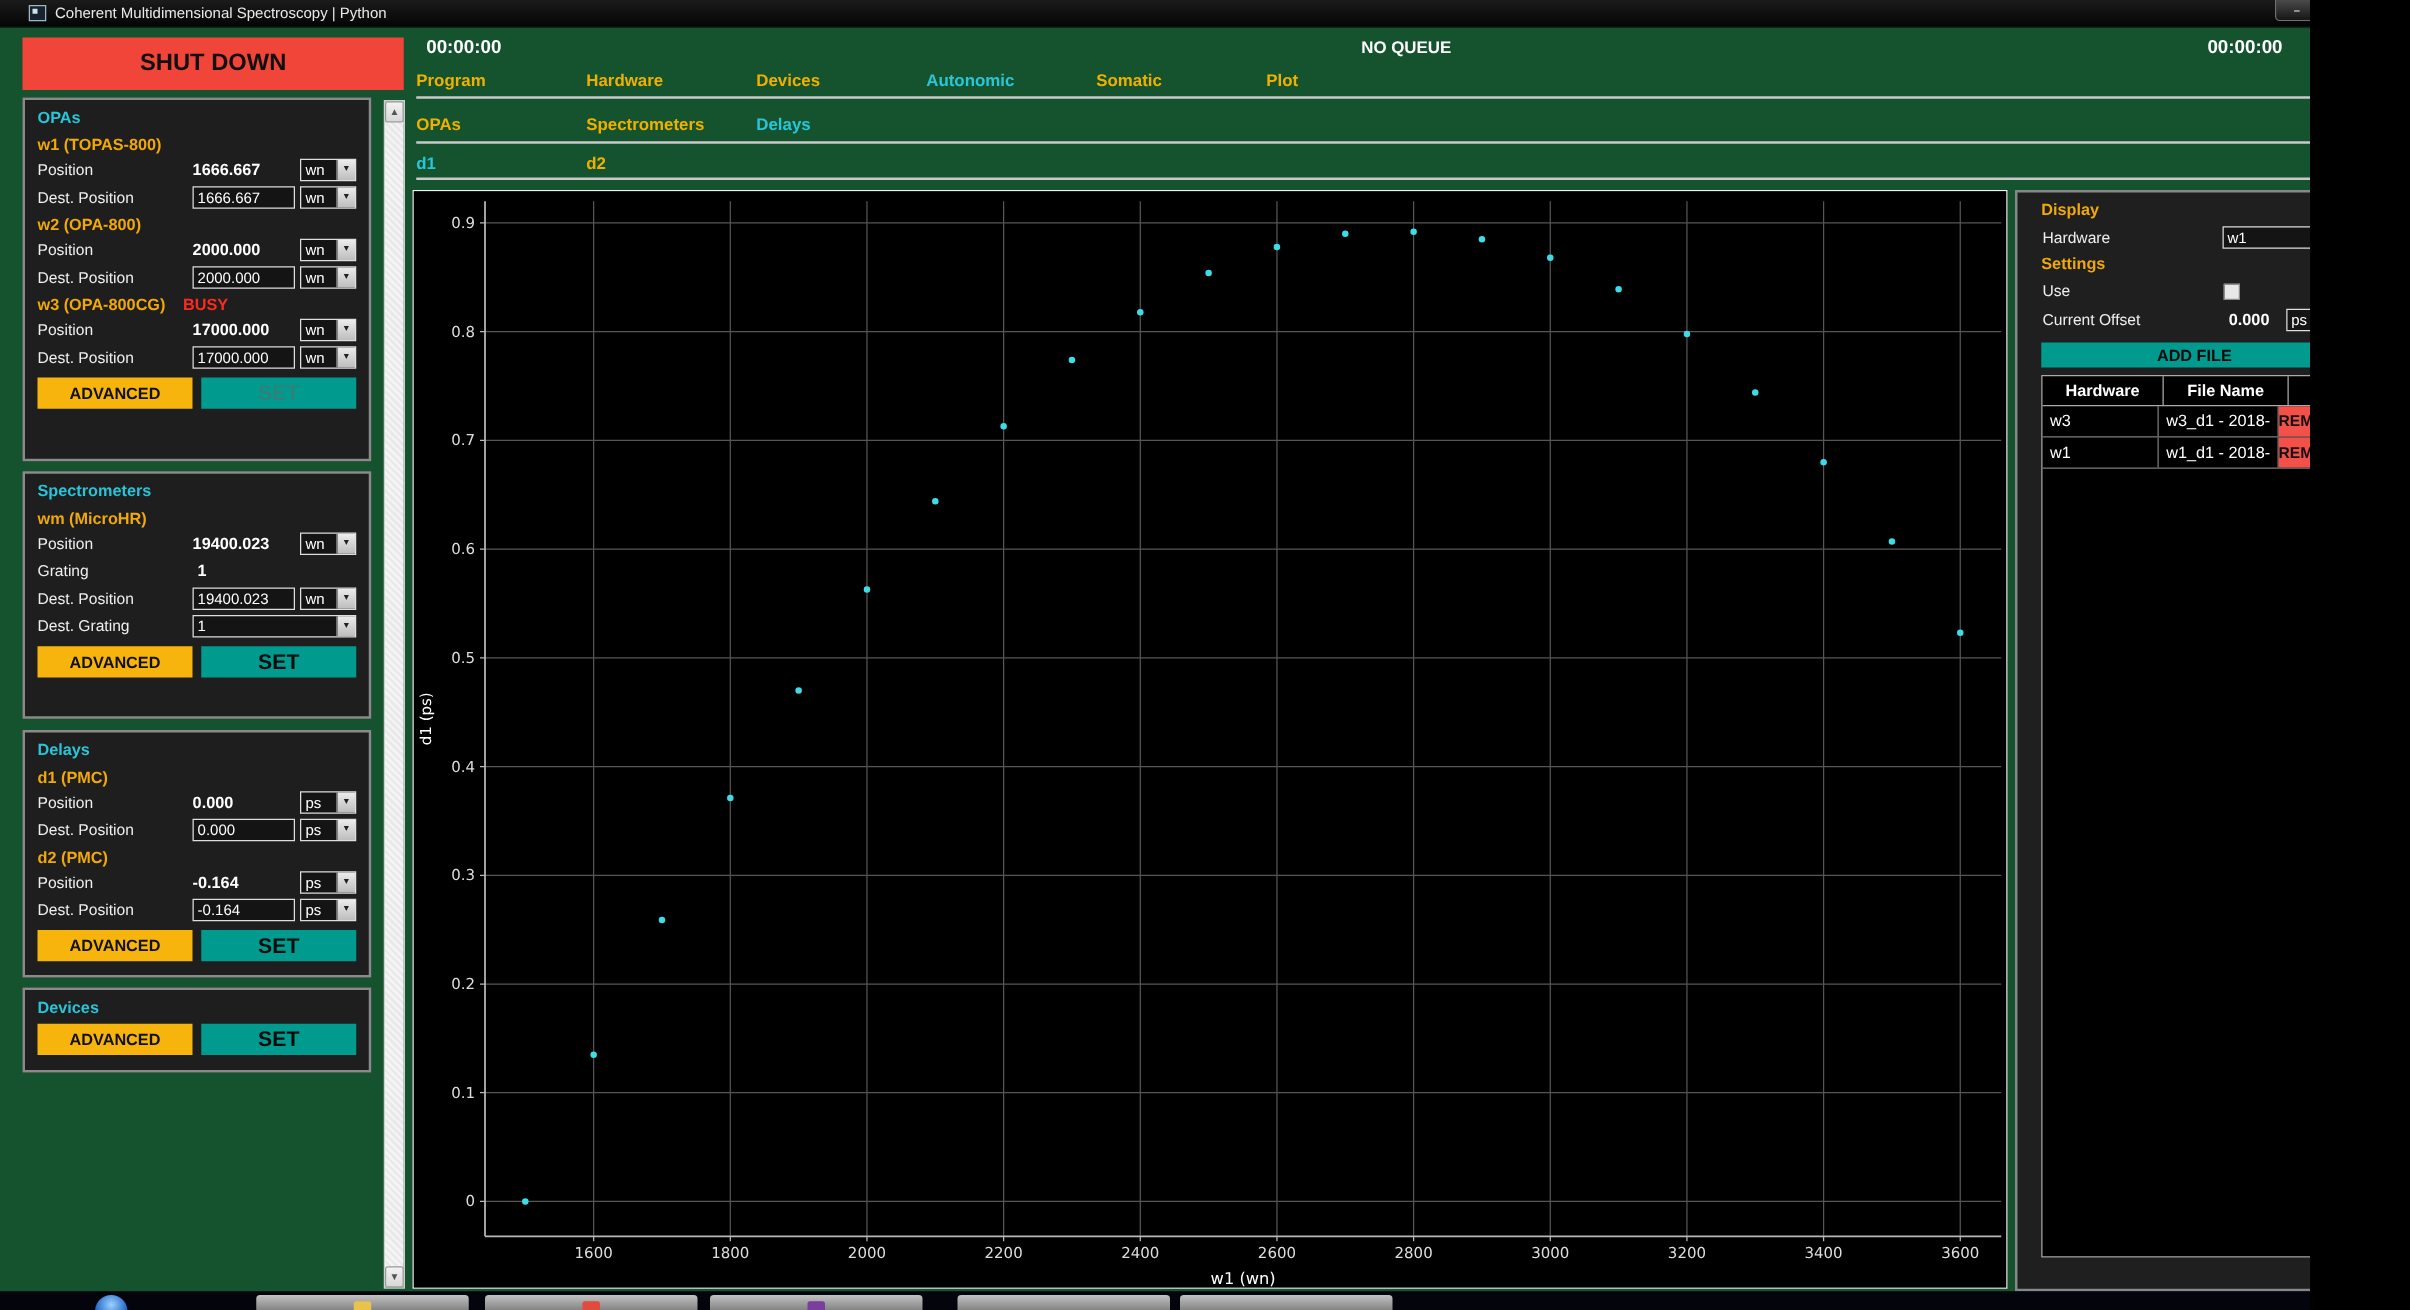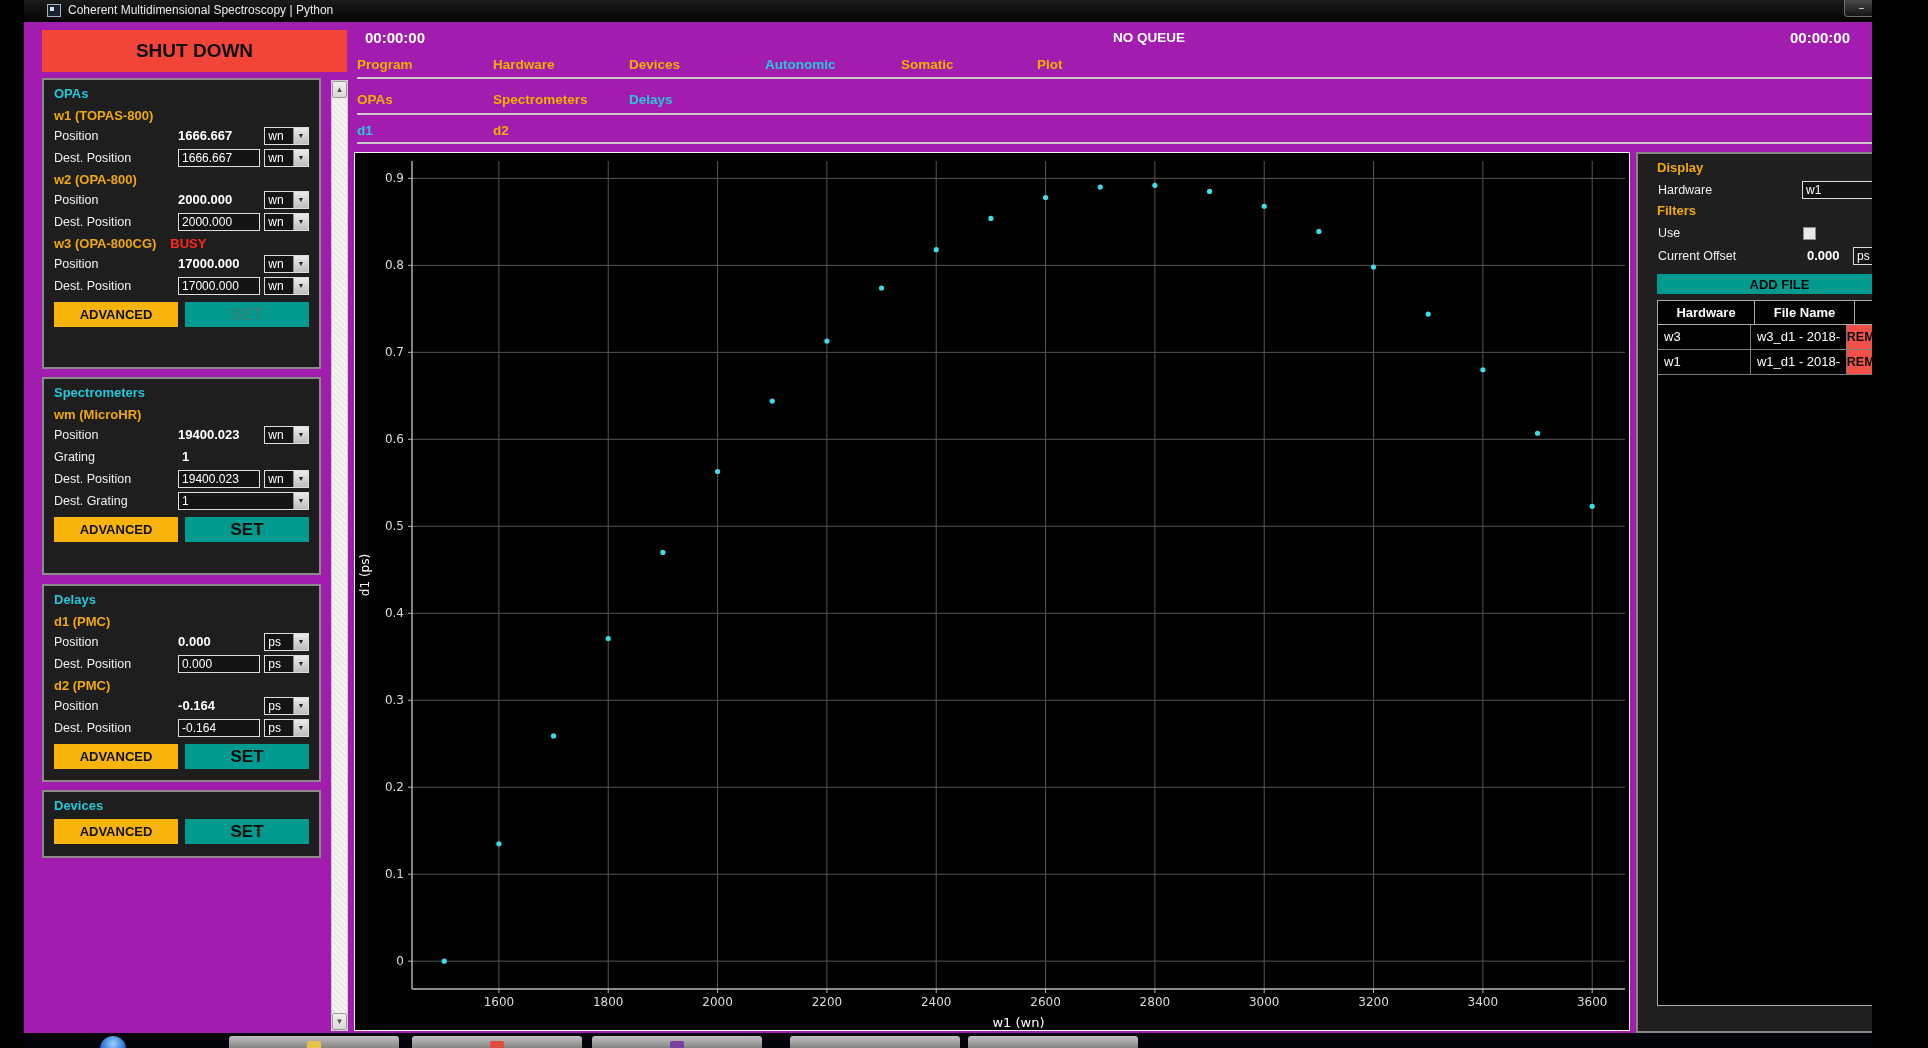--- a/index.html
+++ b/index.html
@@ -1,19 +1,19 @@
 <!DOCTYPE html>
 <html><head>
 <meta charset="utf-8">
 <style>
   * { box-sizing: border-box; margin: 0; padding: 0; }
   html,body { background:#000; }
   .screen {
     position:relative; width:1848px; height:1048px; overflow:hidden;
-    background:#a21caf; font-family:"Liberation Sans", sans-serif; color:#f0f0f0;margin-left:24px;
+    background:#14532d; font-family:"Liberation Sans", sans-serif; color:#f0f0f0;
   }
   
   .titlebar{position:absolute;left:0;top:0;width:1928px;height:22px;
     background:linear-gradient(#1b1b1b,#050505);border-bottom:1px solid #000;}
   .app-icon{position:absolute;left:23px;top:4px;width:14px;height:13px;
     background:#16222e;border:1px solid #9fb6c6;}
   .app-icon:before{content:"";position:absolute;left:2px;top:2px;width:4px;height:4px;background:#cfe3ef;}
   .titlebar .title{position:absolute;left:44px;top:3px;font-size:12px;color:#e8e8e8;}
   .win-controls{position:absolute;right:3px;top:0;display:flex;}
   .wc{width:35px;height:17px;background:linear-gradient(#4a4a4a,#161616);
@@ -427,21 +427,21 @@
 
   <div class="rpanel">
     <div class="head">Display</div>
     <div class="prow">
       <span class="plbl">Hardware</span>
       <span class="combo hw">
         <span class="cval">w1</span>
         <span class="carrow">▼</span>
       </span>
     </div>
-    <div class="head">Filters</div>
+    <div class="head">Settings</div>
     <div class="prow">
       <span class="plbl">Use</span>
       <span class="checkbox"></span>
     </div>
     <div class="prow">
       <span class="plbl">Current Offset</span>
       <span class="offsetval">0.000</span>
       <span class="combo ps">
         <span class="cval">ps</span>
         <span class="carrow">▼</span>

